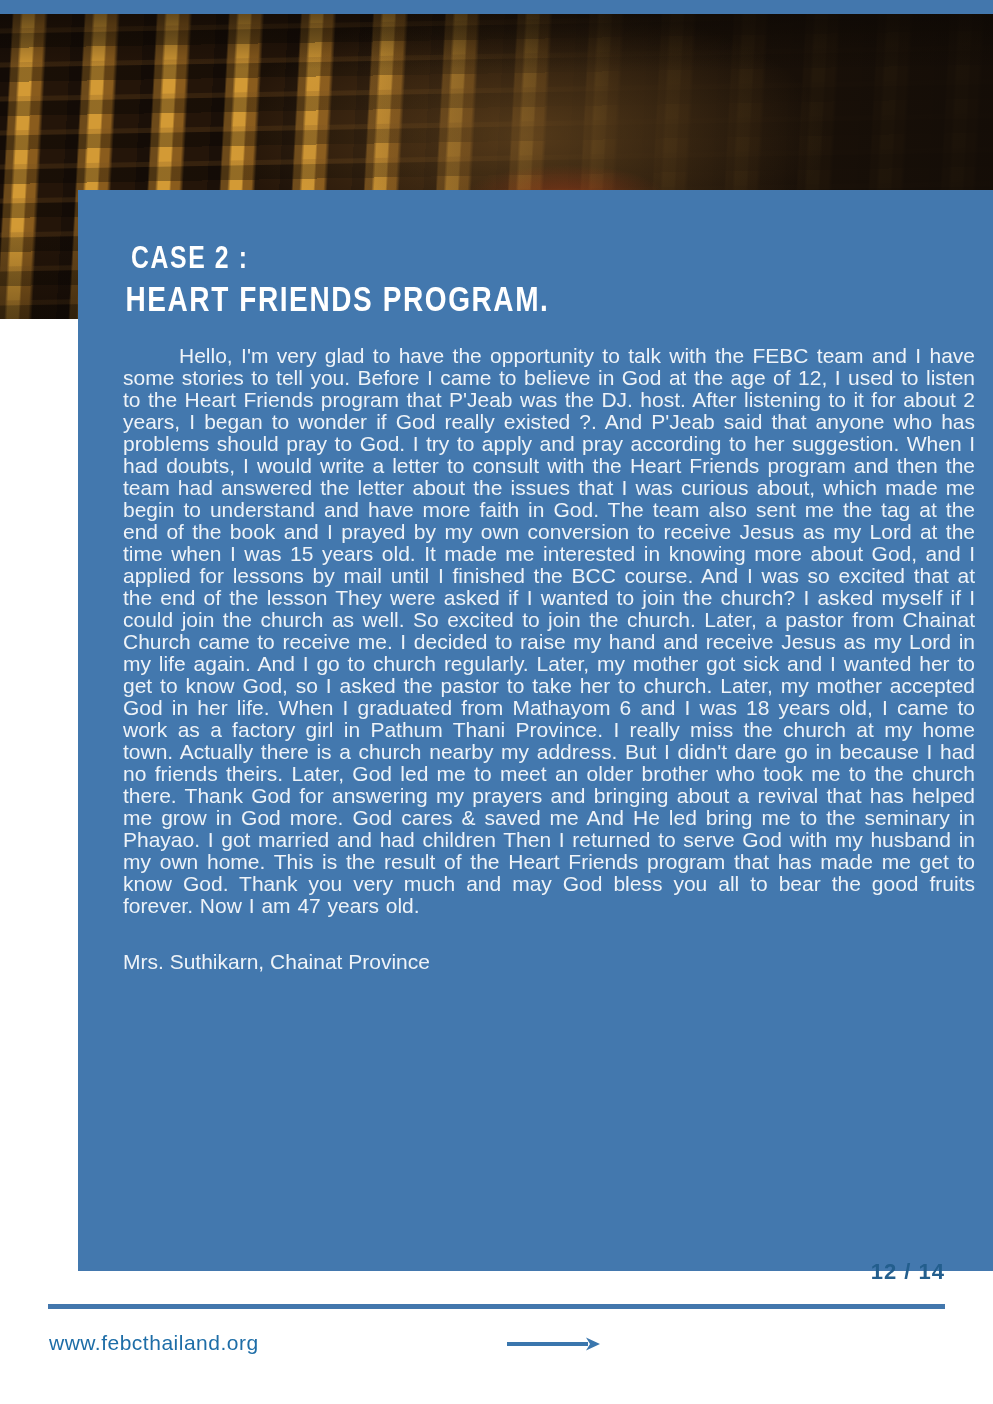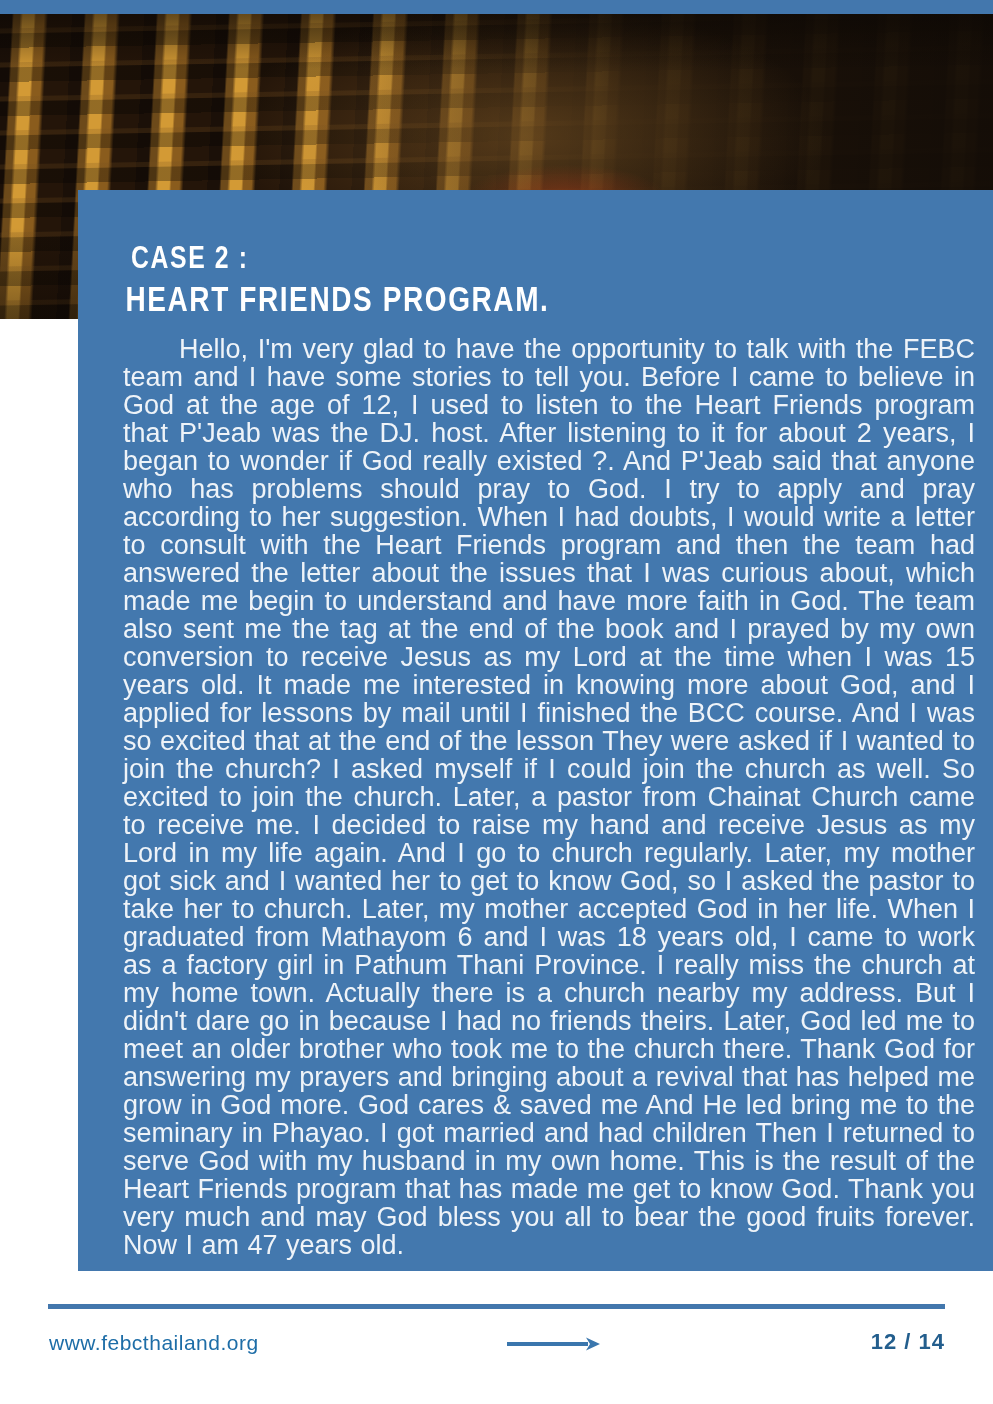--- a/index.html
+++ b/index.html
@@ -37,23 +37,23 @@
     overflow:hidden;
   }
   .title-line{
     color:#ffffff;font-weight:700;
     transform:scaleX(0.8);transform-origin:0 50%;
     letter-spacing:2px;white-space:nowrap;
   }
   .title-1{font-size:31px;line-height:38px;padding-left:10px;}
   .title-2{font-size:35px;line-height:44px;padding-left:3px;}
   .body-text{
-    margin-top:14px;
+    margin-top:24px;
     color:var(--body-text);
-    font-size:27px;line-height:28px;
+    font-size:21px;line-height:22px;
     text-align:justify;text-indent:56px;
     word-spacing:1px;
   }
   .attribution{
     margin-top:30px;
     color:var(--body-text);
     font-size:21px;line-height:30px;
     text-align:left;
   }
   .footer-line{
@@ -61,21 +61,21 @@
     background:var(--accent-blue);
   }
   .footer-site{
     position:absolute;left:49px;top:1331px;
     color:var(--link-blue);font-size:21px;line-height:24px;letter-spacing:.5px;
   }
   .footer-arrow{
     position:absolute;left:506px;top:1336px;width:96px;height:16px;
   }
   .footer-page{
-    position:absolute;right:48px;top:1330px;
+    position:absolute;right:48px;top:1260px;
     color:var(--pagenum-blue);font-size:22px;line-height:24px;letter-spacing:1px;
     font-weight:700;
   }
 </style>
 </head>
 <body>
 
 <div class="top-bar"></div>
 
 <div class="hero"></div>

